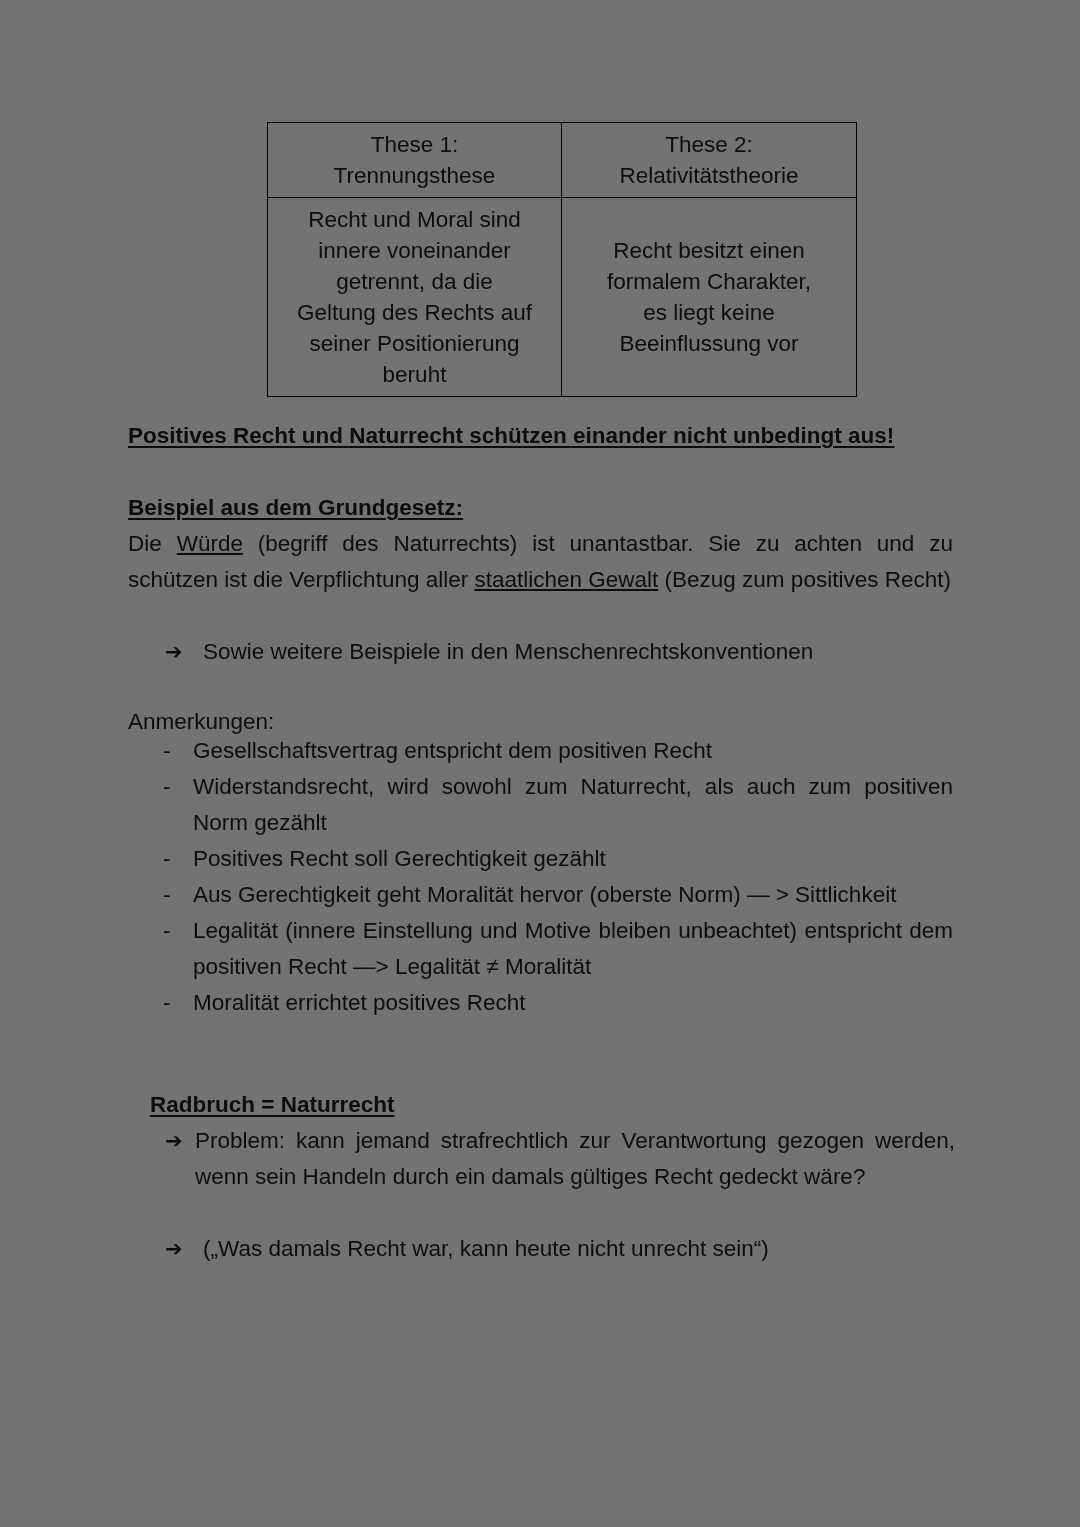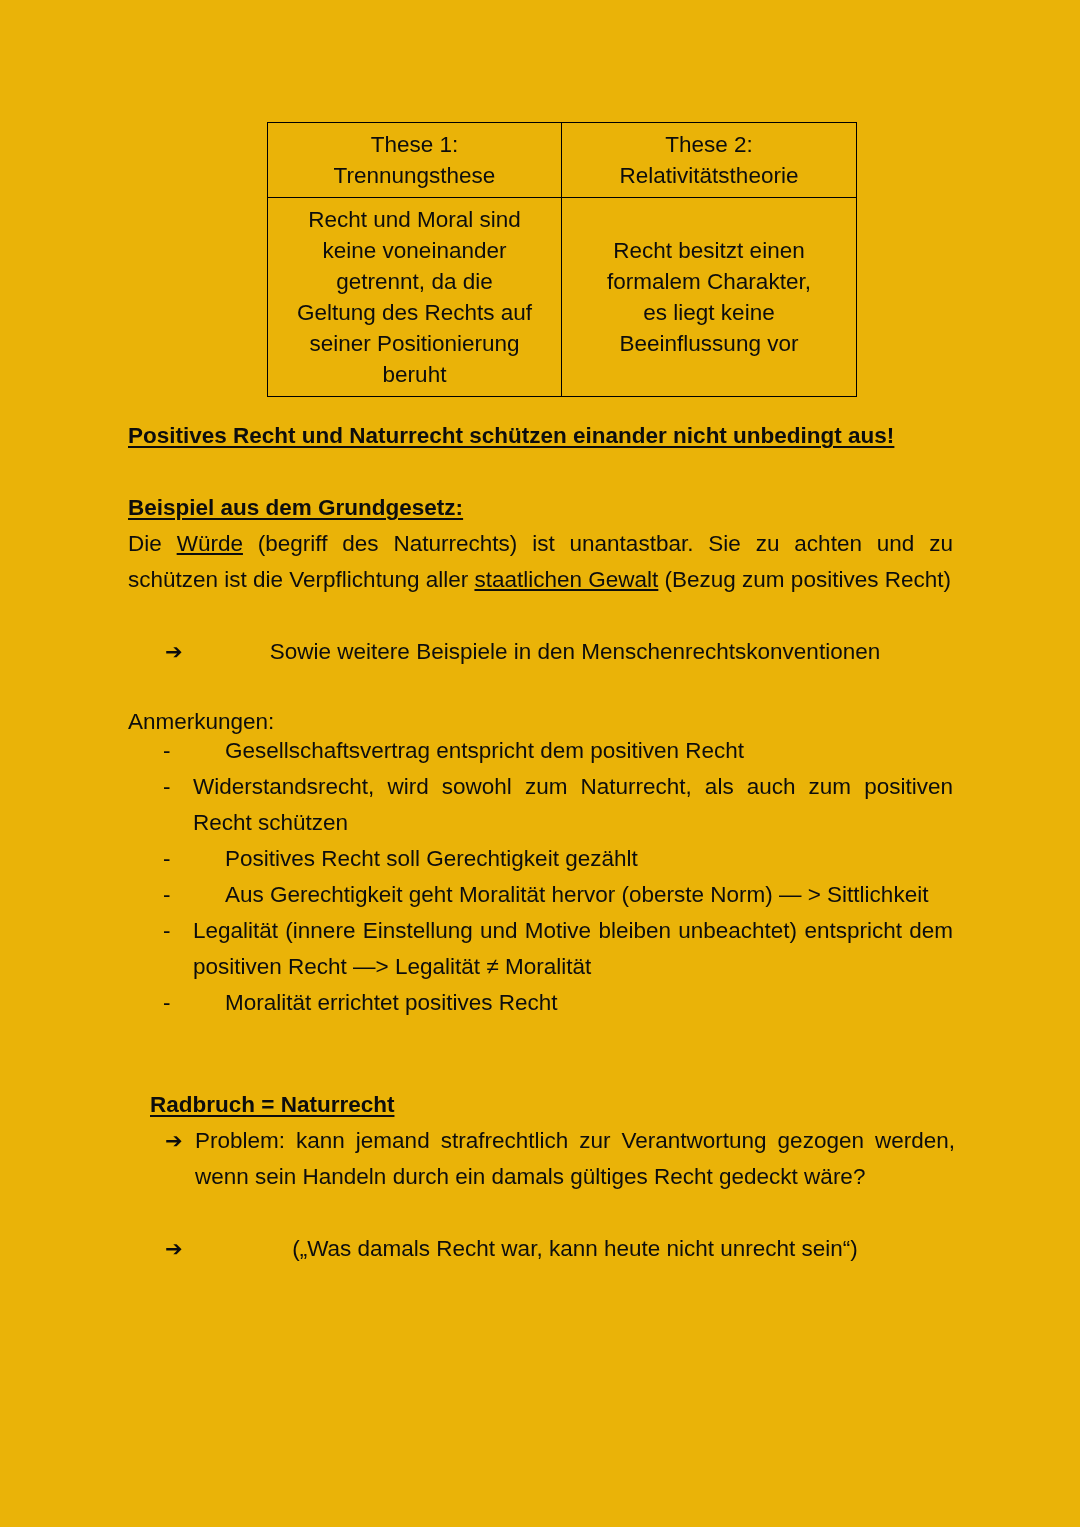--- a/index.html
+++ b/index.html
@@ -15,21 +15,21 @@
     color: #0d0d0d;
     overflow: hidden;
   }
 
   .page {
     position: absolute;
     left: 0;
     top: 0;
     width: 1080px;
     height: 1527px;
-    background: #eab308;
+    background: #737373;
   }
 
   
   .thesis-table {
     position: absolute;
     left: 267px;
     top: 122px;
     width: 547px;
     border-collapse: collapse;
     table-layout: fixed;
@@ -84,37 +84,37 @@
     font-size: 21px;
     flex: 0 0 auto;
     width: 30px;
     line-height: 36px;
   }
   .arrow-text {
     flex: 1 1 auto;
     text-align: justify;
     text-justify: inter-word;
   }
-  .arrow-text.nowrap-j { text-align: center; }
+  .arrow-text.nowrap-j { text-align: left; margin-left: 8px; }
 
   .dash-row {
     display: flex;
     align-items: baseline;
   }
   .dash-glyph {
     flex: 0 0 auto;
     width: 30px;
     line-height: 36px;
   }
   .dash-text {
     flex: 1 1 auto;
     text-align: justify;
     text-justify: inter-word;
   }
-  .dash-text.single { text-align: left; margin-left: 32px; }
+  .dash-text.single { text-align: left; }
 </style>
 </head>
 <body>
 
 <div class="page">
 
   <table class="thesis-table">
     <tbody>
       <tr>
         <td class="col-a head-cell">
@@ -122,21 +122,21 @@
           <span class="cell-line">Trennungsthese</span>
         </td>
         <td class="col-b head-cell">
           <span class="cell-line">These 2:</span>
           <span class="cell-line">Relativitätstheorie</span>
         </td>
       </tr>
       <tr>
         <td class="col-a body-cell">
           <span class="cell-line">Recht und Moral sind</span>
-          <span class="cell-line">keine voneinander</span>
+          <span class="cell-line">innere voneinander</span>
           <span class="cell-line">getrennt, da die</span>
           <span class="cell-line">Geltung des Rechts auf</span>
           <span class="cell-line">seiner Positionierung</span>
           <span class="cell-line">beruht</span>
         </td>
         <td class="col-b body-cell">
           <span class="cell-line">Recht besitzt einen</span>
           <span class="cell-line">formalem Charakter,</span>
           <span class="cell-line">es liegt keine</span>
           <span class="cell-line">Beeinflussung vor</span>
@@ -162,21 +162,21 @@
 
   <div style="position:absolute; left:163px; top:733px; width:790px;">
 
     <div class="txt dash-row" style="position:relative; left:0; top:0; width:790px;">
       <span class="dash-glyph">-</span>
       <span class="dash-text single">Gesellschaftsvertrag entspricht dem positiven Recht</span>
     </div>
 
     <div class="txt dash-row" style="position:relative; left:0; top:0; width:790px;">
       <span class="dash-glyph">-</span>
-      <span class="dash-text">Widerstandsrecht, wird sowohl zum Naturrecht, als auch zum positiven Recht schützen</span>
+      <span class="dash-text">Widerstandsrecht, wird sowohl zum Naturrecht, als auch zum positiven Norm gezählt</span>
     </div>
 
     <div class="txt dash-row" style="position:relative; left:0; top:0; width:790px;">
       <span class="dash-glyph">-</span>
       <span class="dash-text single">Positives Recht soll Gerechtigkeit gezählt</span>
     </div>
 
     <div class="txt dash-row" style="position:relative; left:0; top:0; width:790px;">
       <span class="dash-glyph">-</span>
       <span class="dash-text single">Aus Gerechtigkeit geht Moralität hervor (oberste Norm) — &gt; Sittlichkeit</span>

